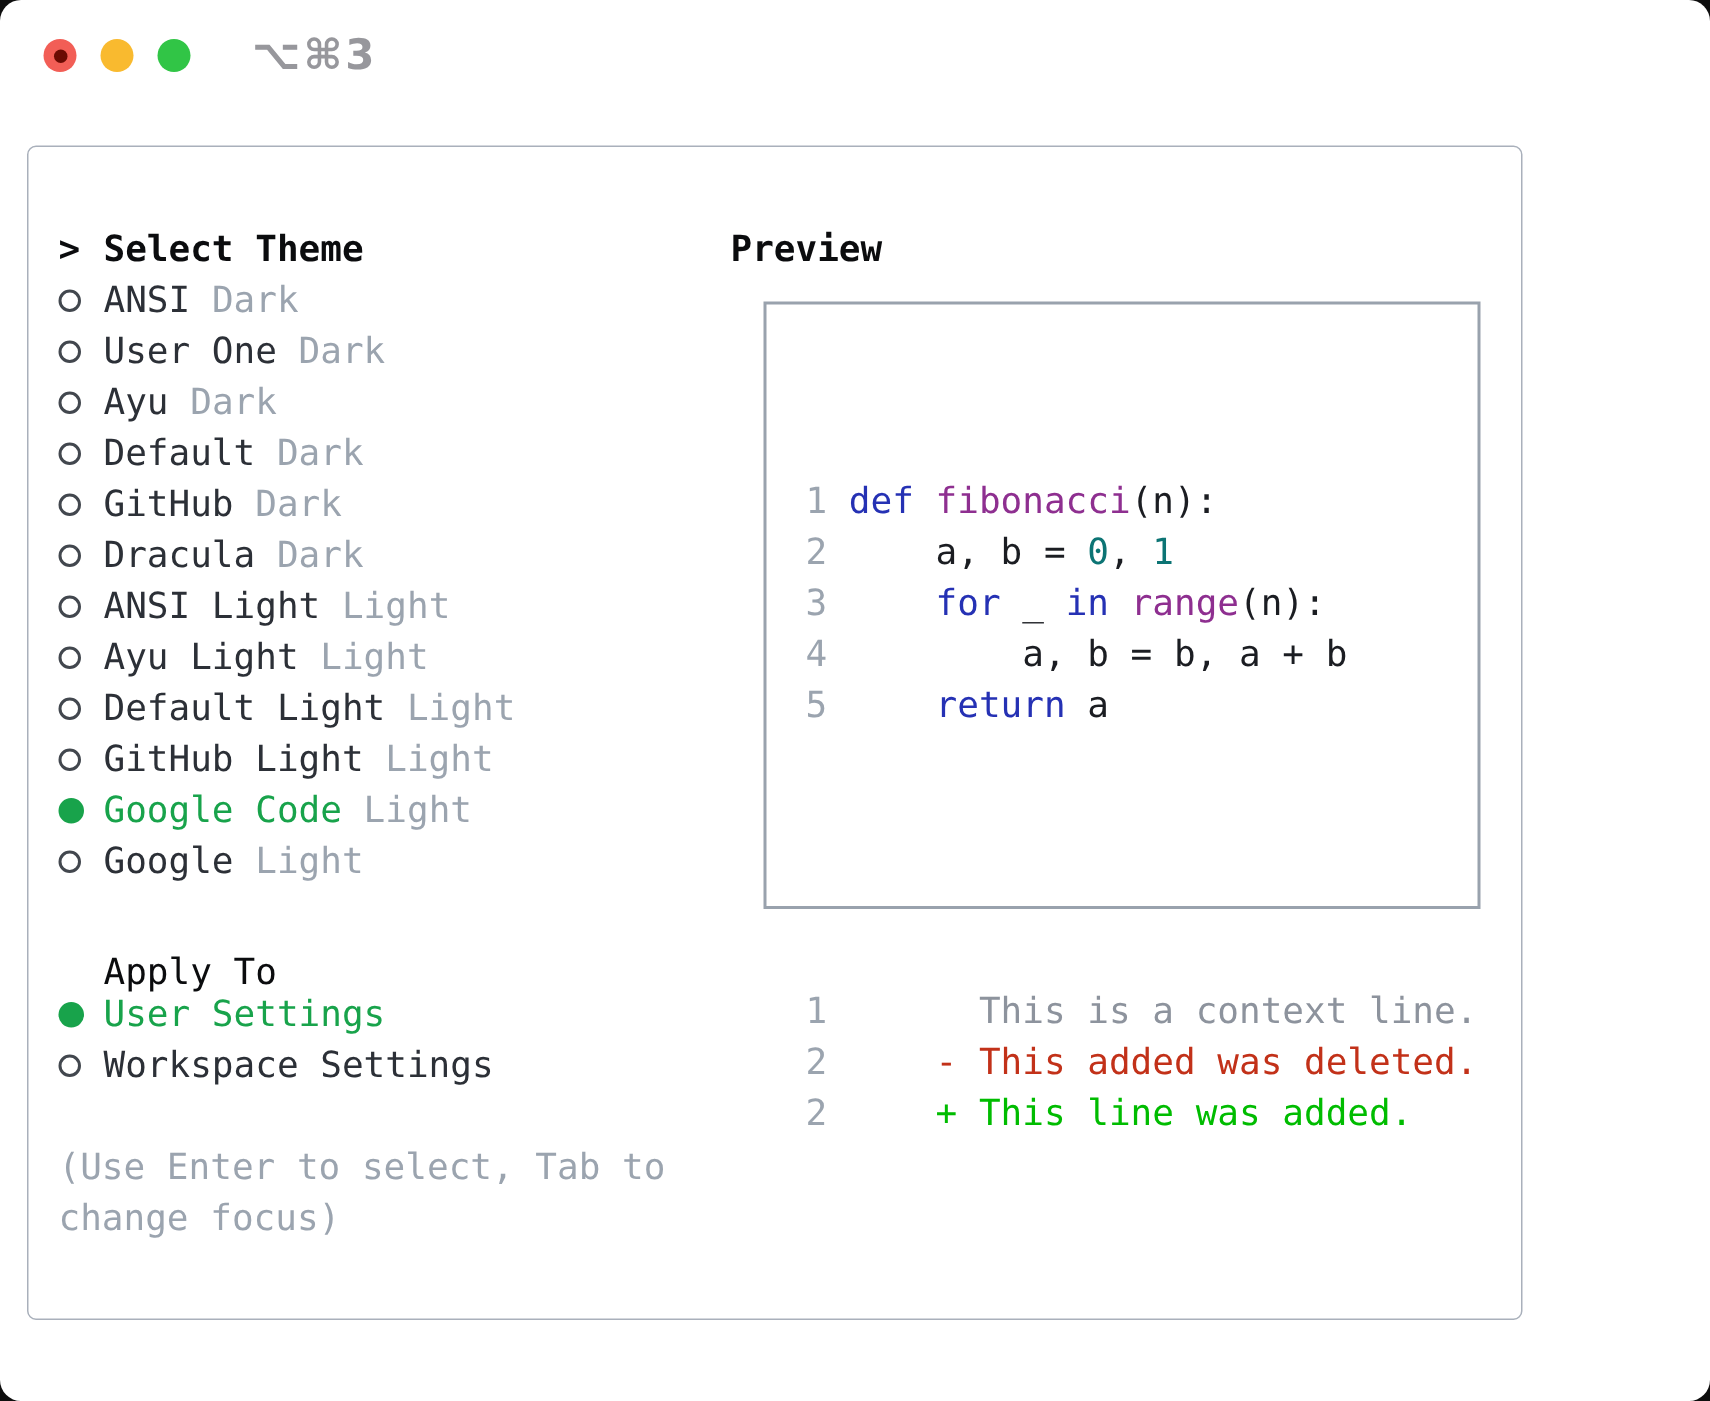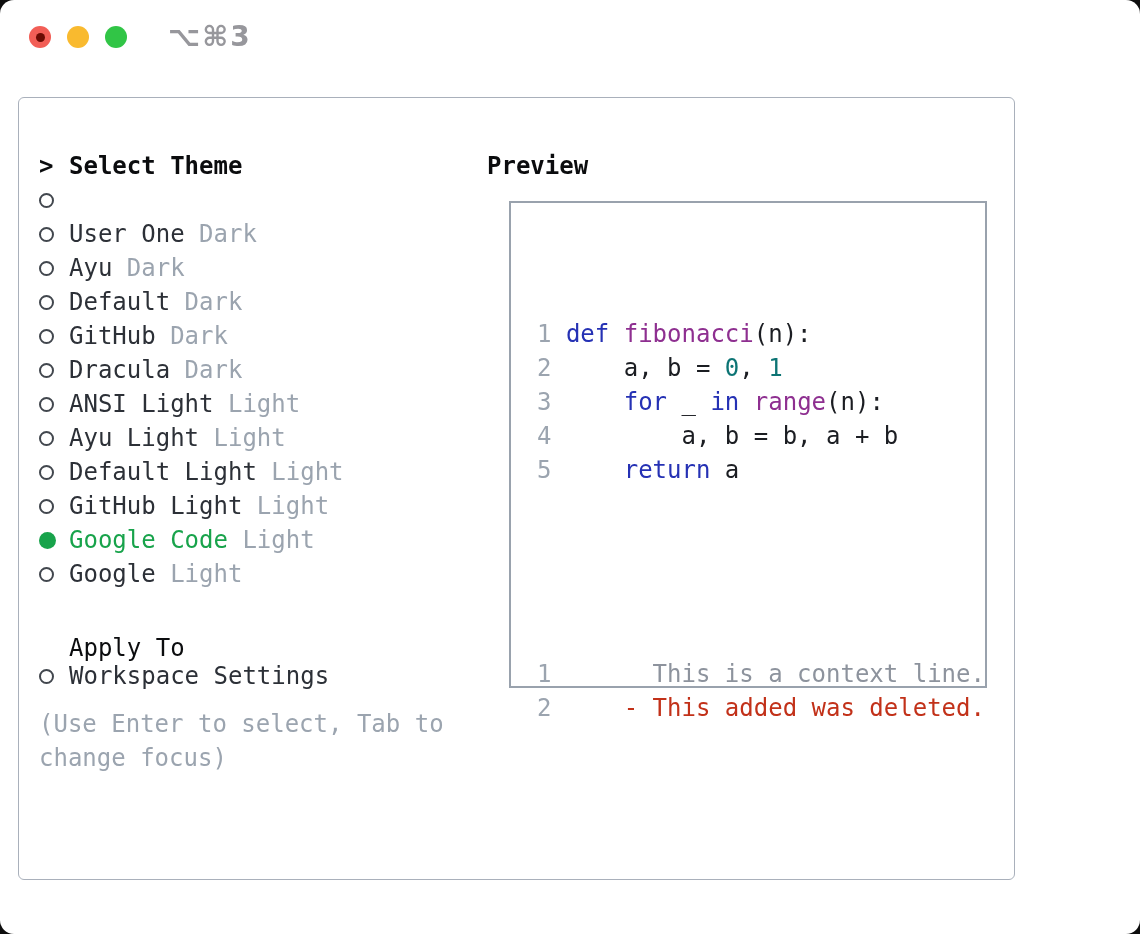--- a/index.html
+++ b/index.html
@@ -49,30 +49,30 @@
   }
   .radio.selected {
     width:17px; height:17px; border:none; background:var(--accent-green);
   }
   .label { white-space:pre; }
   .name { color:var(--text); }
   .name.sel { color:var(--accent-green); }
   .variant { color:var(--muted); }
   .section-label { color:var(--heading);margin-top:12px; }
   .footer-hint {
-    margin-top:14px; width:440px;
+    margin-top:34px; width:440px;
     color:var(--muted); white-space:normal;
   }
   
   .preview-title {
     position:absolute; left:468px; top:51px;
     font-size:24px; line-height:34px; font-weight:bold; color:var(--heading);
   }
   .preview-box {
-    position:absolute; left:490px; top:103px; width:478px; height:487px;
+    position:absolute; left:490px; top:103px; width:478px; height:405px;
     border:2px solid var(--preview-border);
     padding:46px 0 0 26px;
     white-space:pre; font-size:24px; line-height:34px;
     background:#fff;
   }
   .pline { height:34px; }
   .ln { color:var(--line-number); }
   .tok.pln { color:var(--syntax-plain); }
   .tok.kwd { color:var(--syntax-keyword); }
   .tok.typ { color:var(--syntax-name); }
@@ -103,20 +103,21 @@
             <span class="prefix">&gt;</span>
           </span>
         <span class="header-label">Select Theme</span>
       </div>
 
       <div id="theme-list">
           <div class="line">
             <span class="glyph-col">
               <span class="radio"></span>
             </span>
+            <span class="label"><span class="name">ANSI</span> <span class="variant">Dark</span></span>
           </div>
           <div class="line">
             <span class="glyph-col">
               <span class="radio"></span>
             </span>
             <span class="label"><span class="name">User One</span> <span class="variant">Dark</span></span>
           </div>
           <div class="line">
             <span class="glyph-col">
               <span class="radio"></span>
@@ -182,31 +183,37 @@
       <div class="spacer"></div>
 
       <div class="line">
         <span class="glyph-col"></span>
         <span class="section-label">Apply To</span>
       </div>
 
       <div id="apply-list">
           <div class="line">
             <span class="glyph-col">
+              <span class="radio selected"></span>
+            </span>
+            <span class="label"><span class="name sel">User Settings</span></span>
+          </div>
+          <div class="line">
+            <span class="glyph-col">
               <span class="radio"></span>
             </span>
             <span class="label"><span class="name">Workspace Settings</span></span>
           </div>
         </div>
 
       <div class="footer-hint">(Use Enter to select, Tab to change focus)</div>
     </div>
 
     <div class="preview-title">Preview</div>
 
     <div class="preview-box">
       <div id="code-lines"><div class="pline"><span class="ln">1</span><span class="tok pln"> </span><span class="tok kwd">def</span><span class="tok pln"> </span><span class="tok typ">fibonacci</span><span class="tok pln">(n):</span></div><div class="pline"><span class="ln">2</span><span class="tok pln">     a, b = </span><span class="tok lit">0</span><span class="tok pln">, </span><span class="tok lit">1</span></div><div class="pline"><span class="ln">3</span><span class="tok pln">     </span><span class="tok kwd">for</span><span class="tok pln"> _ </span><span class="tok kwd">in</span><span class="tok pln"> </span><span class="tok typ">range</span><span class="tok pln">(n):</span></div><div class="pline"><span class="ln">4</span><span class="tok pln">         a, b = b, a + b</span></div><div class="pline"><span class="ln">5</span><span class="tok pln">     </span><span class="tok kwd">return</span><span class="tok pln"> a</span></div></div>
       <div class="pline"></div>
-      <div id="diff-lines"><div class="pline"><span class="ln">1</span><span class="dtext context">       This is a context line.</span></div><div class="pline"><span class="ln">2</span><span class="dtext deleted">     - This added was deleted.</span></div></div>
+      <div id="diff-lines"><div class="pline"><span class="ln">1</span><span class="dtext context">       This is a context line.</span></div><div class="pline"><span class="ln">2</span><span class="dtext deleted">     - This added was deleted.</span></div><div class="pline"><span class="ln">2</span><span class="dtext added">     + This line was added.</span></div></div>
     </div>
 
   </div>
 </div>
 
 </body></html>

